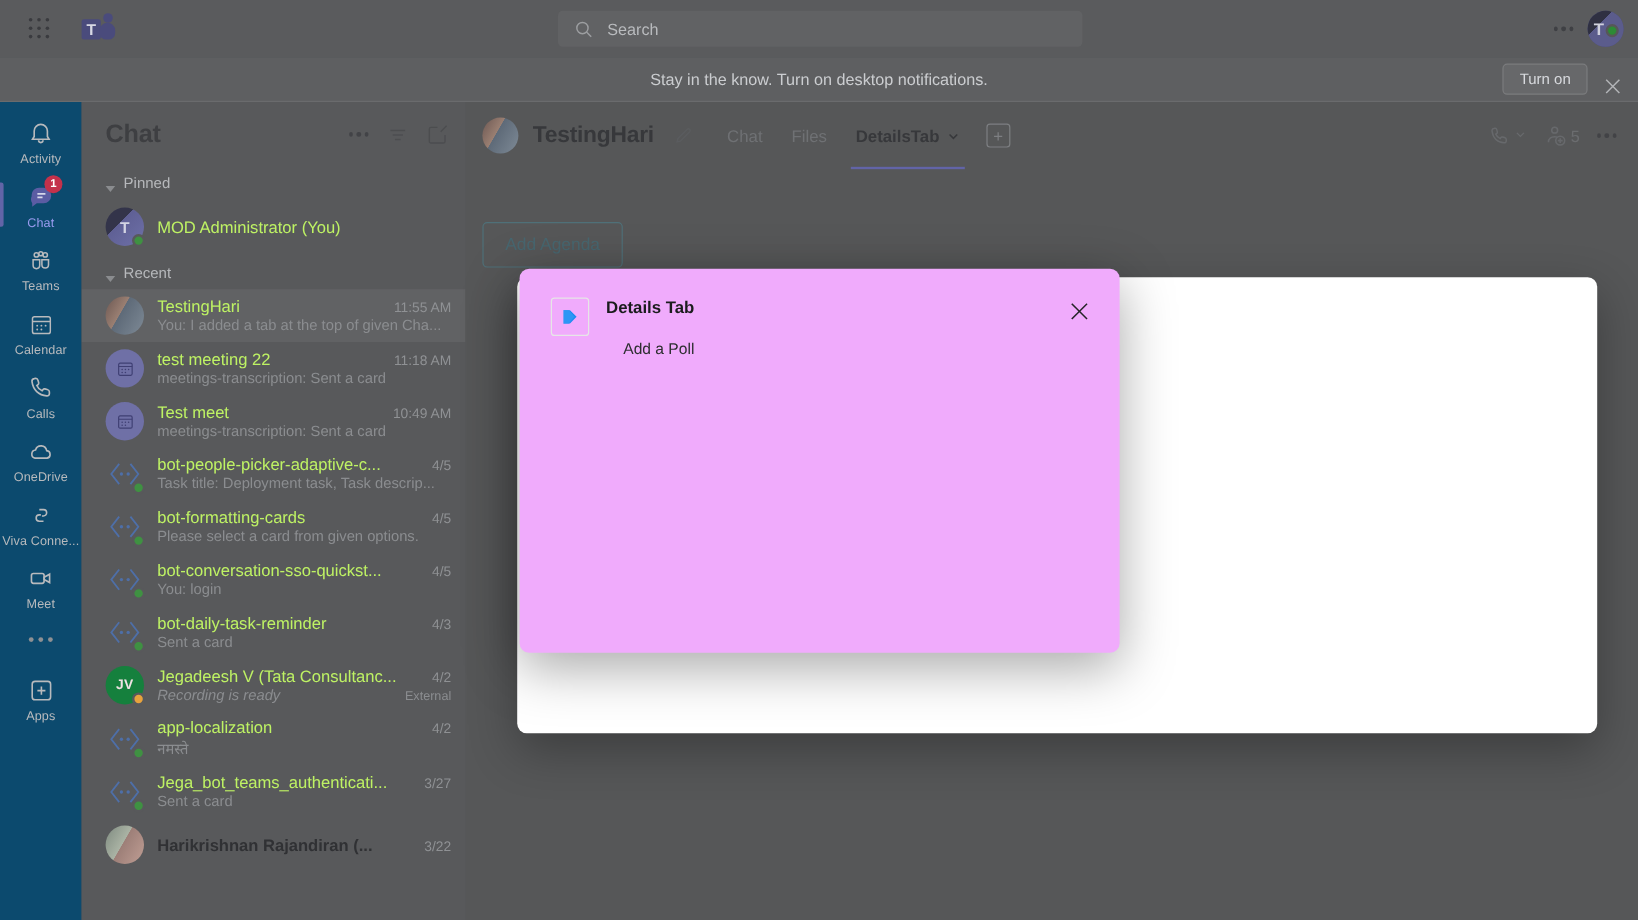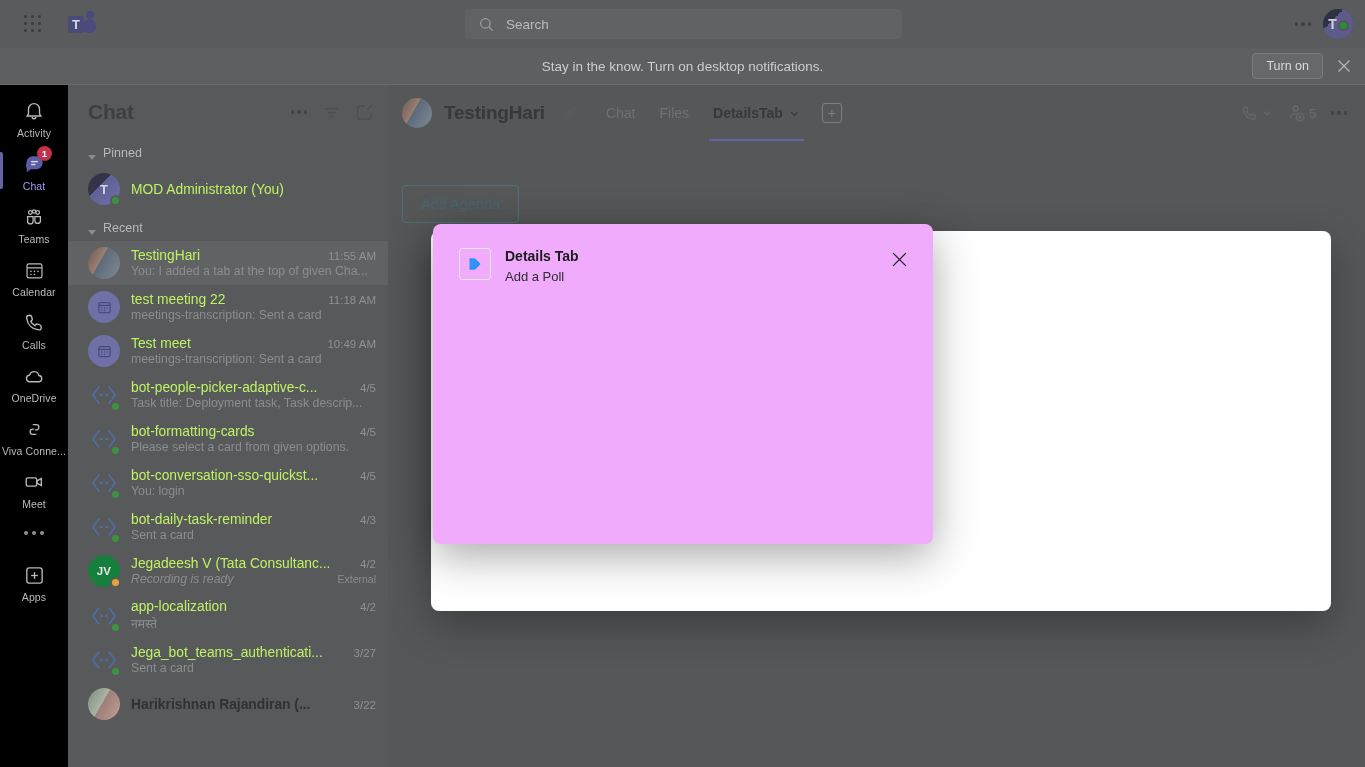--- a/index.html
+++ b/index.html
@@ -78,31 +78,31 @@
   .presence.av { background:#2d8a36; }
 
   
   .banner {
     position: absolute; top: 48px; left: 0; right: 0; height: 37px;
     background: #5e5f61;
     display: flex; align-items: center; justify-content: center;
     border-bottom: 1px solid #6a6b6d;
   }
   .banner-text { color: #cbcdd0; font-size: 13.5px; }
-  .banner-right { position: absolute; right: 14px; display: flex; align-items: center; gap: 14px; }
+  .banner-right { position: absolute; right: 14px; display: flex; align-items: flex-end; gap: 14px; }
   .turnon-btn {
     background: #67686a; border: 1px solid #7b7c7e; border-radius: 4px;
     color: #d8dade; font-size: 12.5px; padding: 5px 13px; cursor: pointer;
   }
   .x-close { width: 14px; height: 14px; cursor: pointer; opacity:.8;}
 
   
   .rail {
     position: absolute; left: 0; top: 85px; bottom: 0; width: 68px;
-    background: #000000;
+    background: #0c4a6e;
     display: flex; flex-direction: column; align-items: center;
     padding-top: 6px;
   }
   .rail-item {
     width: 68px; padding: 7px 0 5px;
     display: flex; flex-direction: column; align-items: center;
     cursor: pointer; position: relative;
   }
   .rail-ico { width: 26px; height: 26px; display:flex; align-items:center; justify-content:center; position:relative; }
   .rail-lbl { font-size: 10.5px; color: #b8babd; margin-top: 3px; letter-spacing:.1px; }
@@ -226,21 +226,21 @@
     box-shadow: 0 12px 44px rgba(0,0,0,.34);
     z-index: 50;
   }
   .m-head { display:flex; align-items:flex-start; padding: 24px 22px 0 26px; }
   .m-appicon {
     width: 32px; height: 32px; border:1px solid #e6e6e6; border-radius:3px;
     display:flex; align-items:center; justify-content:center; flex:0 0 32px;
   }
   .m-titles { margin-left: 14px; }
   .m-t1 { font-size: 14px; font-weight: 600; color: #1b1c1d; line-height: 1.25; }
-  .m-t2 { font-size: 13px; color: #2d2e30; margin-top: 3px; }
+  .m-t2 { font-size: 13px; color: #2d2e30; margin-top: 17px; text-align: right; }
   .m-x { margin-left:auto; cursor:pointer; padding: 3px; }
 
   .m-form { padding: 38px 0 0 0; }
   .frow { display:flex; align-items:center; margin-bottom: 16px; }
   .flabel {
     width: 168px; text-align: right; padding-right: 9px;
     font-size: 13.5px; font-weight: 700; color: #1d1e20;
   }
   .finput {
     width: 229px; height: 24px;

